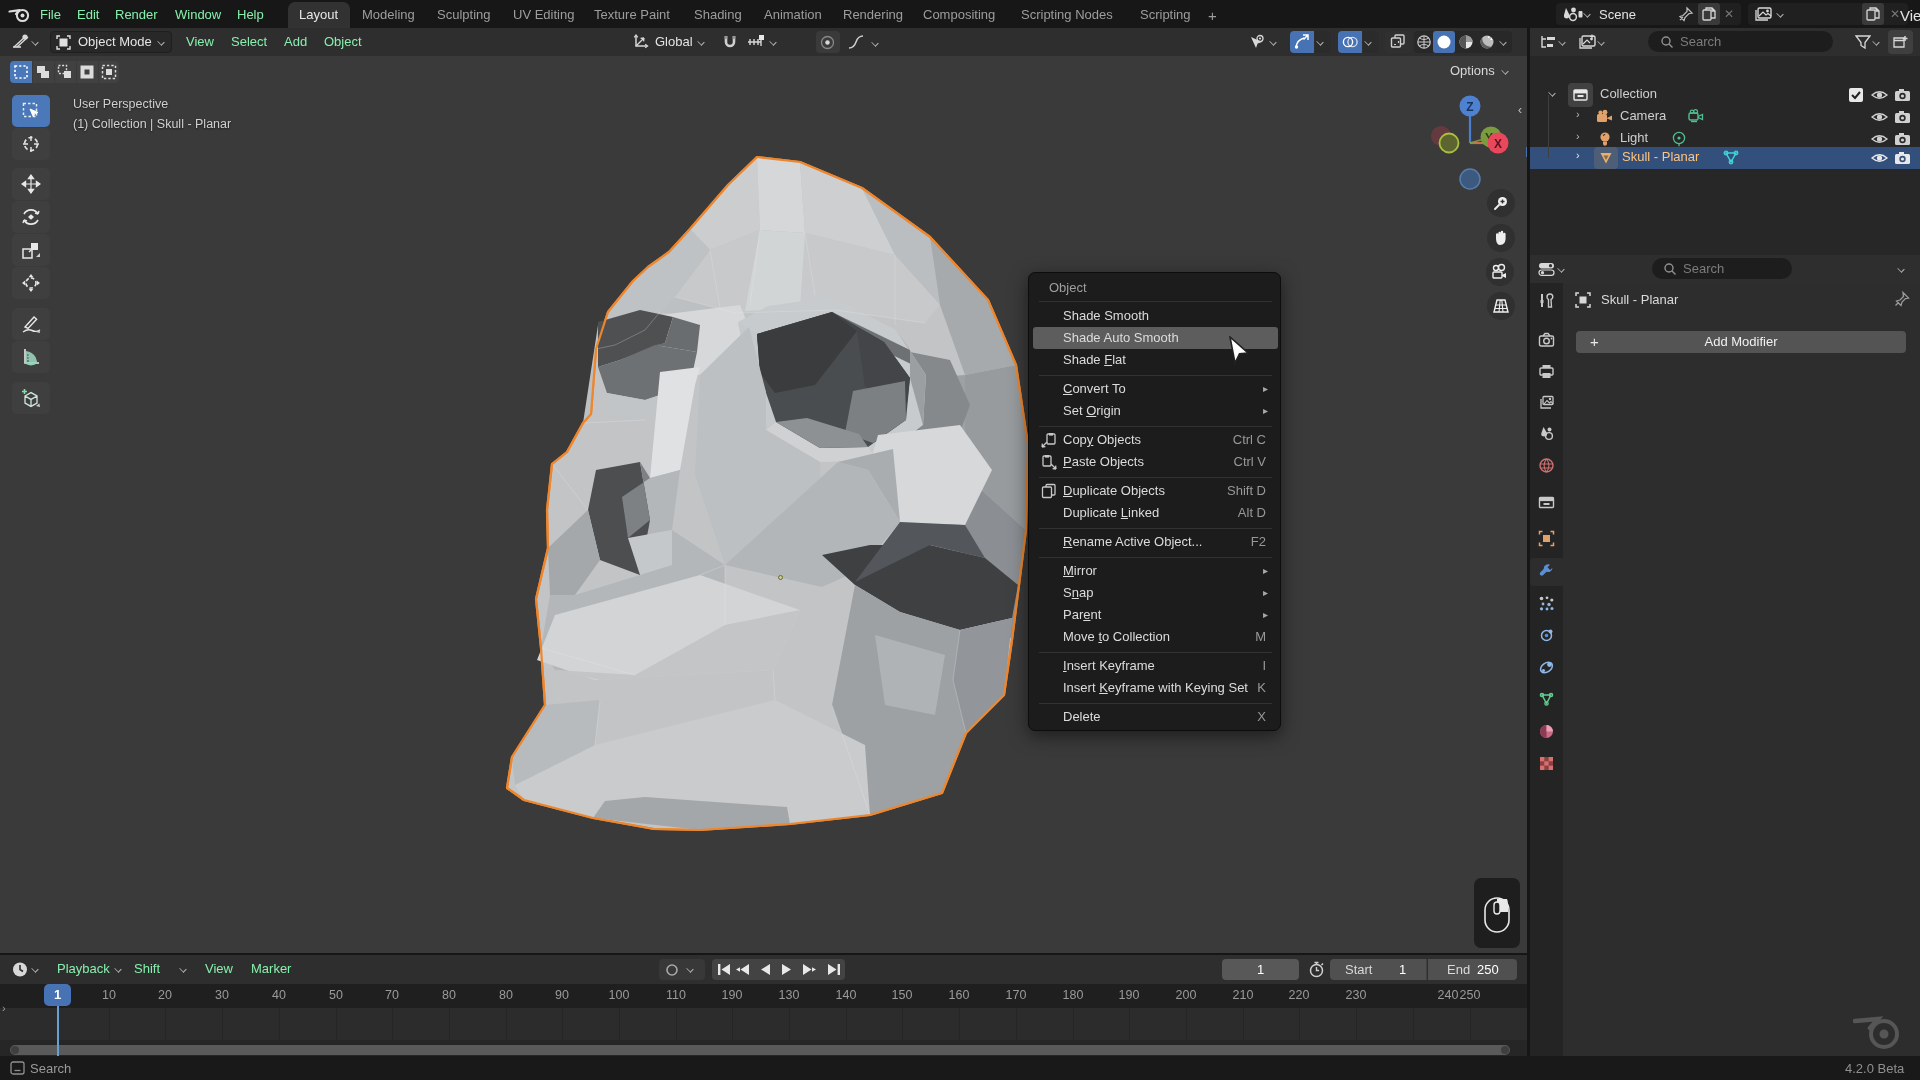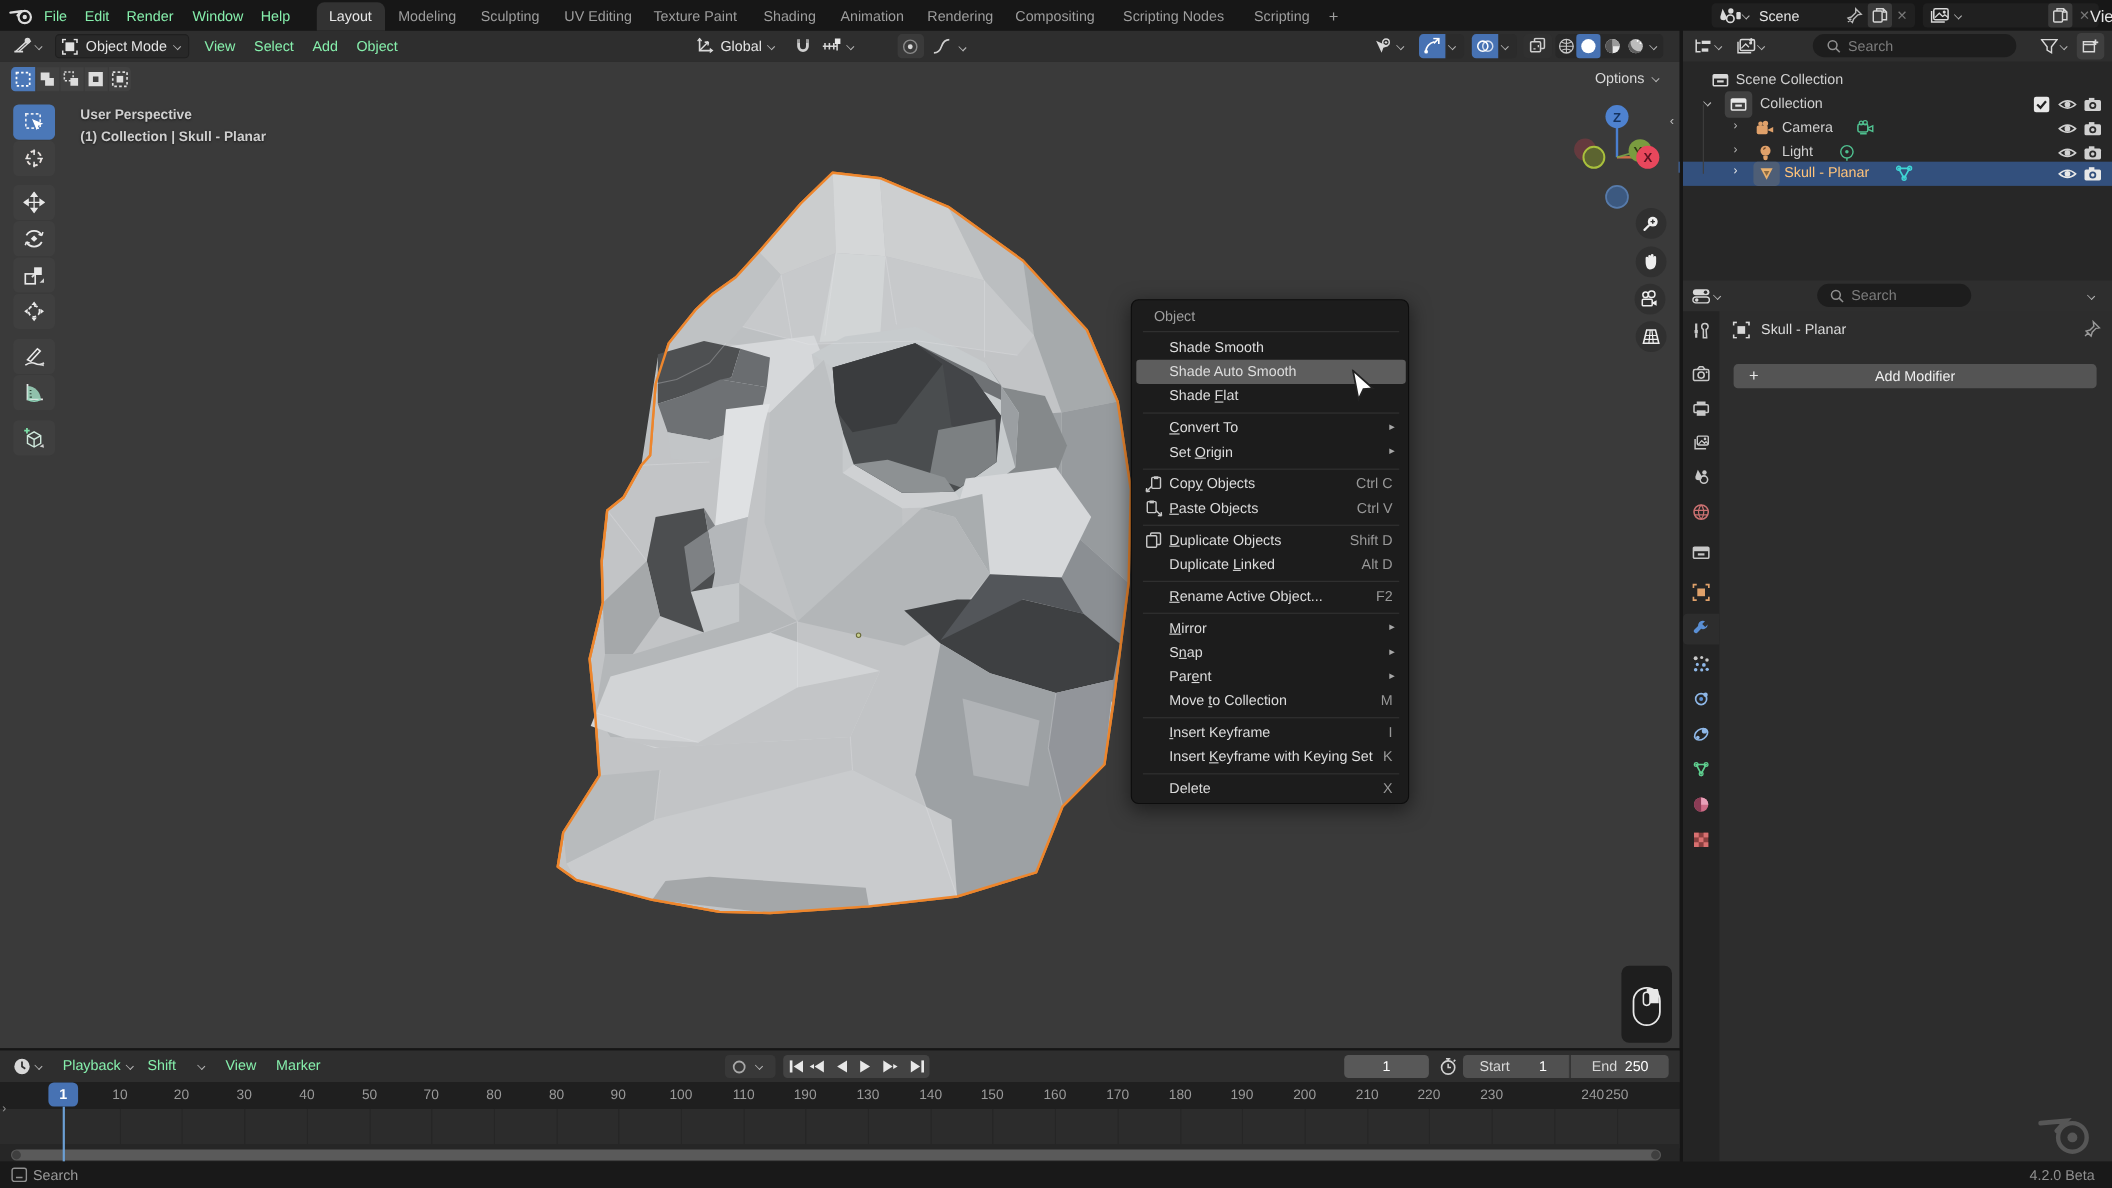--- a/index.html
+++ b/index.html
@@ -17,21 +17,21 @@
 #tabact { top:2px; height:26px; background:#323232; border-radius:7px 7px 0 0; }
 
 
 #vphead { left:0; top:28px; width:1527px; height:28px; background:#2e2e2e; }
 
 
 
 #viewport { left:0; top:56px; width:1527px; height:897px; background:#3a3a3a; }
 .tbtn { left:12px; width:38px; height:32px; background:#3f3f3f; border-radius:5px; }
 .tbtn.sel { background:#4b78b8; }
-#vptext1, #vptext2 { color:#d0d0d0; font-size:12.5px; text-shadow:0 1px 2px rgba(0,0,0,.55);font-weight:bold; }
+#vptext1, #vptext2 { color:#d0d0d0; font-size:12.5px; text-shadow:0 1px 2px rgba(0,0,0,.55); }
 
 
 #ctx { left:1028px; top:272px; width:253px; height:459px; background:#1c1c1c;
   border:1px solid #0d0d0d; border-radius:7px; box-shadow:0 5px 18px rgba(0,0,0,.5);
   font-size:13px; color:#dcdcdc; }
 .ci { position:absolute; left:4px; width:245px; height:22px; line-height:22px; }
 .ci .lbl { position:absolute; left:30px; }
 .ci .sc { position:absolute; right:12px; color:#989898; }
 .ci .arr { position:absolute; right:10px; color:#a8a8a8; font-size:10px; }
 .ci.hl { background:#5d5d5d; border-radius:3px; }
@@ -553,28 +553,20 @@
   <svg class="abs" style="left:1855px;top:34px" width="16" height="16" viewBox="0 0 16 16">
     <path d="M1 2 h14 L10 8.5 V14 l-4-2.5 V8.5 Z" fill="none" stroke="#d8d8d8" stroke-width="1.3"></path>
   </svg>
   <div class="chev" style="left:1873px;top:39px"></div>
   <div class="abs" style="left:1888px;top:30px;width:25px;height:24px;background:#3f3f3f;border-radius:4px"></div>
   <svg class="abs" style="left:1892px;top:34px" width="17" height="16" viewBox="0 0 17 16">
     <path d="M2 4 h10 v9 H2 Z M2 6.5 h10" fill="none" stroke="#d8d8d8" stroke-width="1.3"></path>
     <path d="M13 2 v5 M10.5 4.5 h5" stroke="#d8d8d8" stroke-width="1.5"></path>
   </svg>
 
-  <div class="orow" style="top:62px">
-    <svg class="abs" style="left:26px;top:3px" width="16" height="16" viewBox="0 0 16 16">
-      <rect x="1.5" y="3" width="13" height="10" rx="1" fill="none" stroke="#d8d8d8" stroke-width="1.4"></rect>
-      <rect x="1.5" y="3" width="13" height="3.4" fill="#d8d8d8"></rect>
-        <rect x="5" y="8" width="6" height="2" fill="#d8d8d8"></rect>
-    </svg>
-    <span class="abs" style="left:48px;top:2px">Scene Collection</span>
-  </div>
   <div class="orow" style="top:84px">
     <div class="chev" style="left:19px;top:6px"></div>
     <div class="abs" style="left:38px;top:-1px;width:25px;height:24px;background:#414141;border-radius:4px"></div>
     <svg class="abs" style="left:42px;top:3px" width="17" height="16" viewBox="0 0 16 16">
       <rect x="1.5" y="3" width="13" height="10" rx="1" fill="none" stroke="#e8e8e8" stroke-width="1.4"></rect>
       <rect x="1.5" y="3" width="13" height="3.4" fill="#e8e8e8"></rect>
         <rect x="5" y="8" width="6" height="2" fill="#e8e8e8"></rect>
     </svg>
     <span class="abs" style="left:70px;top:2px">Collection</span>
     <svg class="abs" style="left:318px;top:3px" width="16" height="16" viewBox="0 0 16 16">

